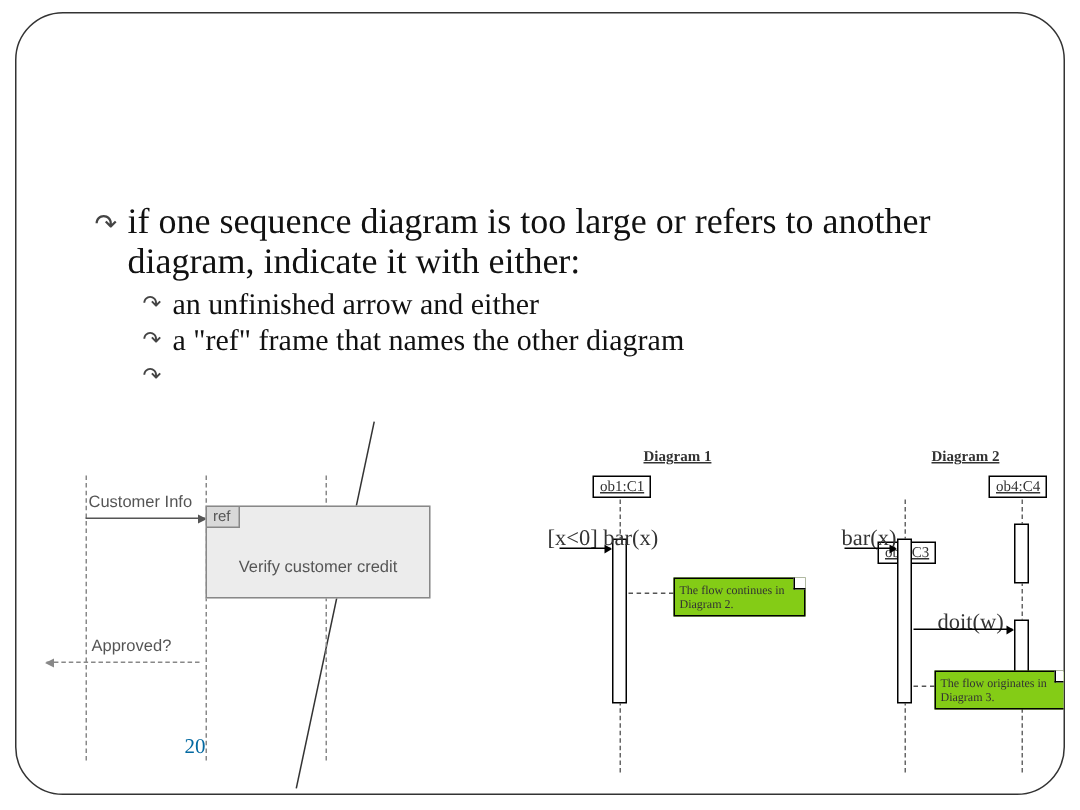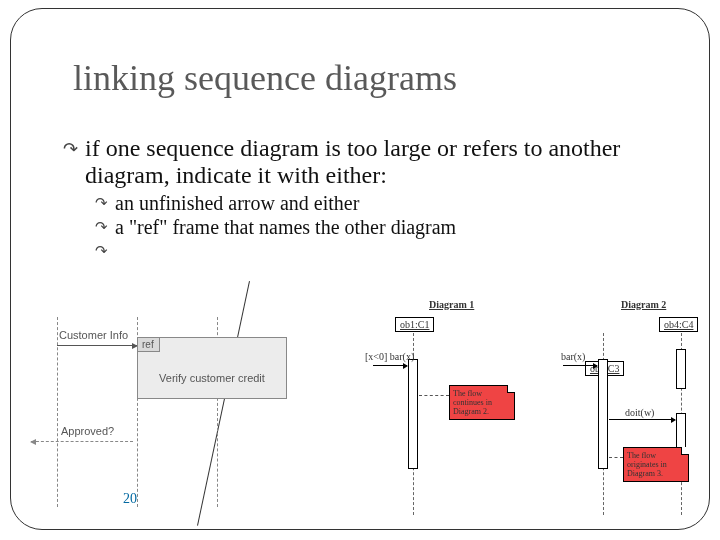--- a/index.html
+++ b/index.html
@@ -65,37 +65,36 @@
   .diagR .act { position:absolute; width:10px; background:#fff; border:1px solid #000; }
   .diagR .a1 { left:45px; top:60px; height:110px; }
   .diagR .a3 { left:235px; top:60px; height:110px; }
   .diagR .a4a { left:313px; top:50px; height:40px; }
   .diagR .a4b { left:313px; top:114px; height:46px; }
   .diagR .rarrow { position:absolute; height:0; border-top:1px solid #000; }
   .diagR .rarrow::after { content:""; position:absolute; right:-1px; top:-3px; border-left:5px solid #000; border-top:3px solid transparent; border-bottom:3px solid transparent; }
   .diagR .ra1 { left:10px; top:66px; width:34px; }
   .diagR .ra3 { left:200px; top:66px; width:34px; }
   .diagR .ra4 { left:246px; top:120px; width:66px; }
-  .diagR .mlbl { position:absolute; font-size:10px; }
+  .diagR .mlbl { position:absolute; font-size:15px; }
   .diagR .m1 { left: 2px; top:52px; }
   .diagR .m3 { left: 198px; top:52px; }
   .diagR .m4 { left: 262px; top:108px; }
-  .diagR .note { position:absolute; width:66px; border:1px solid #000; background:#ef4444; font-size:8px; padding:3px 3px; }
+  .diagR .note { position:absolute; width:88px; border:1px solid #000; background:#84cc16; font-size:8px; padding:3px 3px; }
   .diagR .note .fold { position:absolute; right:-1px; top:-1px; width:8px; height:8px; background:#fff; border-left:1px solid #000; border-bottom:1px solid #000; }
   .diagR .n1 { left: 86px; top: 86px; }
   .diagR .n2 { left: 260px; top: 148px; }
   .diagR .nline1 { position:absolute; left:56px; top:96px; width:30px; height:0; border-top:1px dashed #555; }
   .diagR .nline2 { position:absolute; left:246px; top:158px; width:14px; height:0; border-top:1px dashed #555; }
 </style>
 </head>
 <body>
 
 <div class="slide">
 
-  <div class="title">linking sequence diagrams</div>
 
   <div class="body">
     <div class="b1">
       <span class="bullet">↷</span>
       <span class="txt">if one sequence diagram is too large or refers to another diagram, indicate it with either:</span>
     </div>
     <div class="sub">
       <div class="b2">
         <span class="bullet">↷</span>
         <span>an unfinished arrow and either</span>

